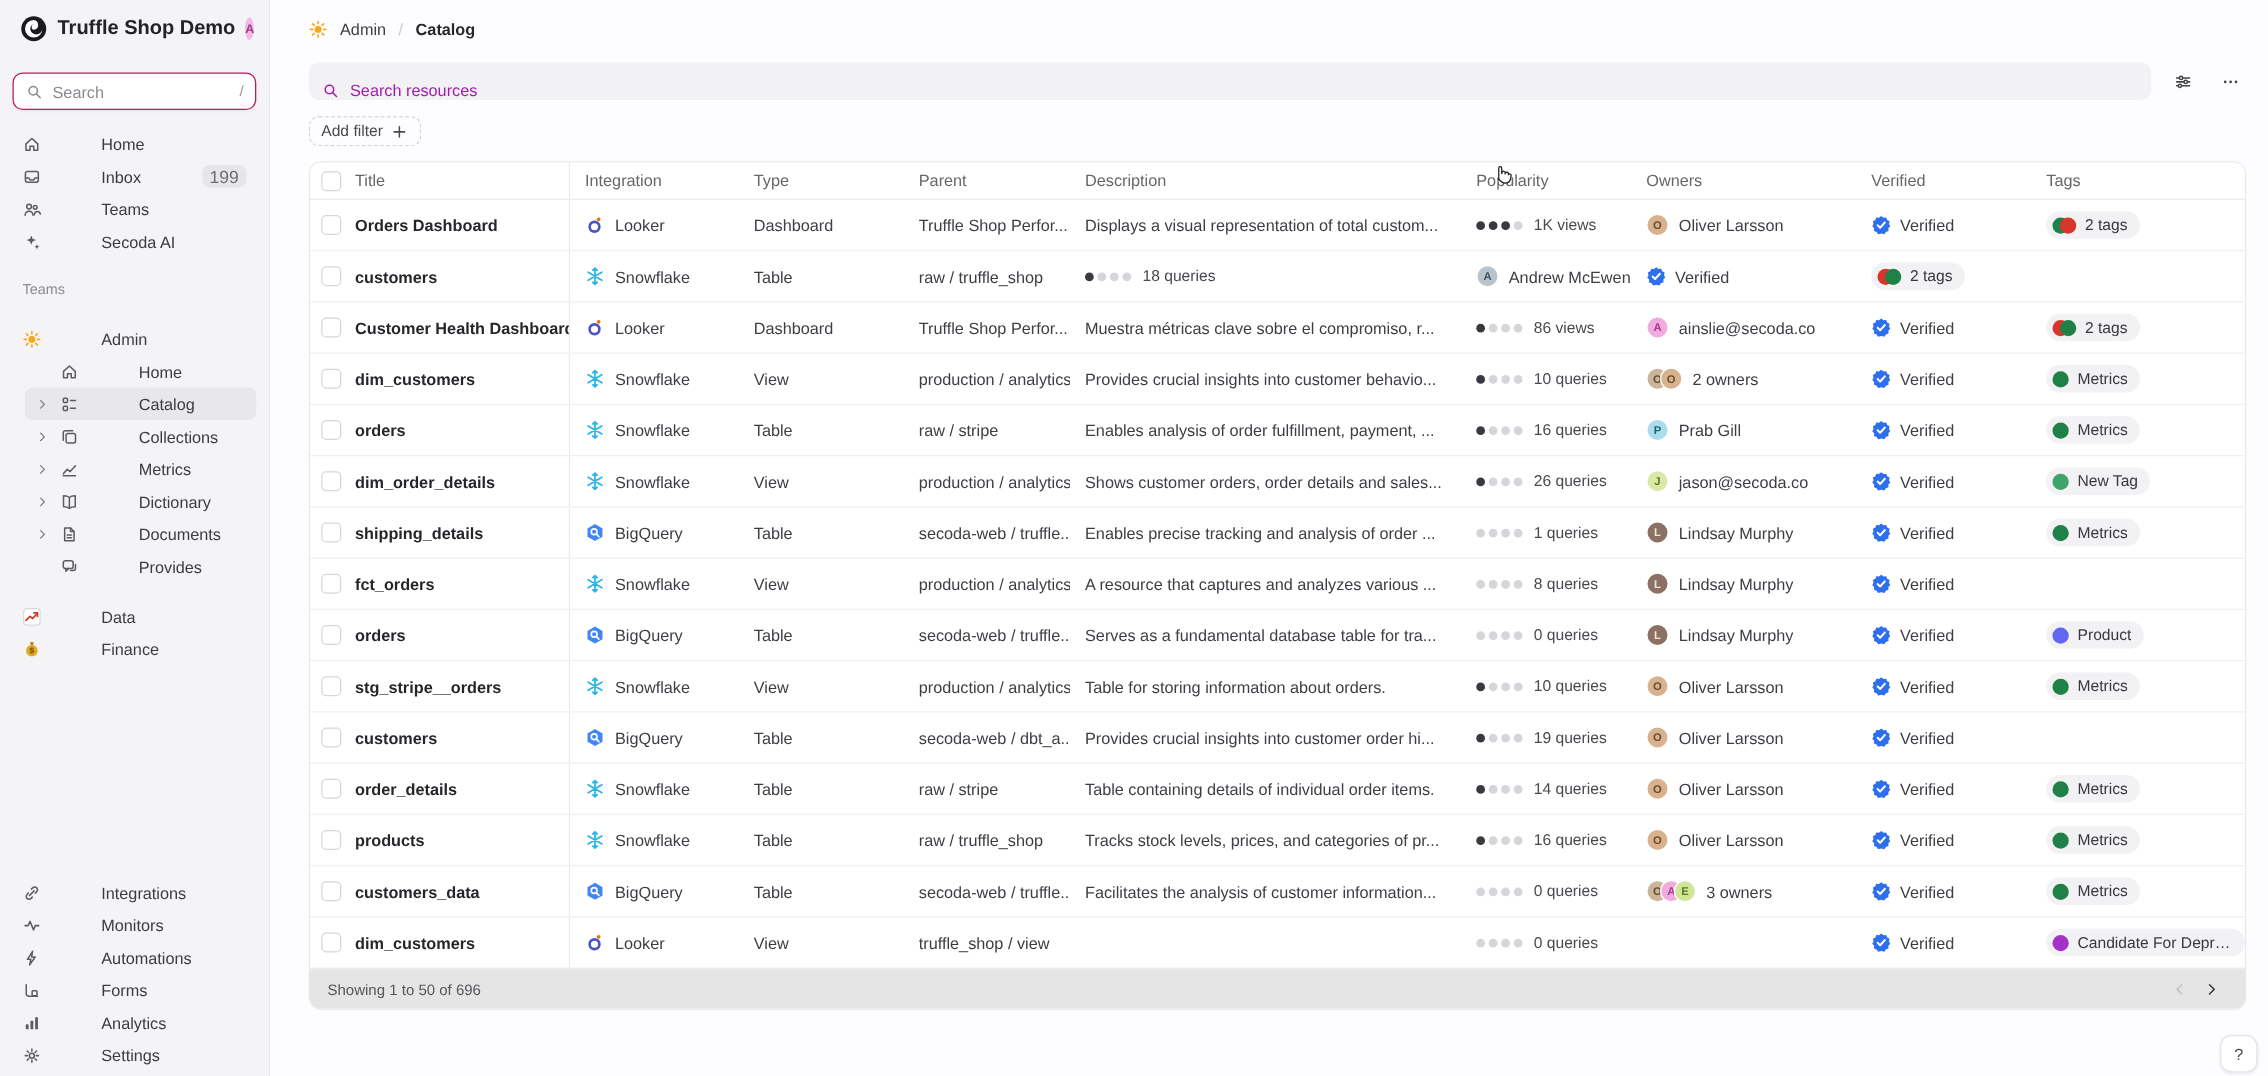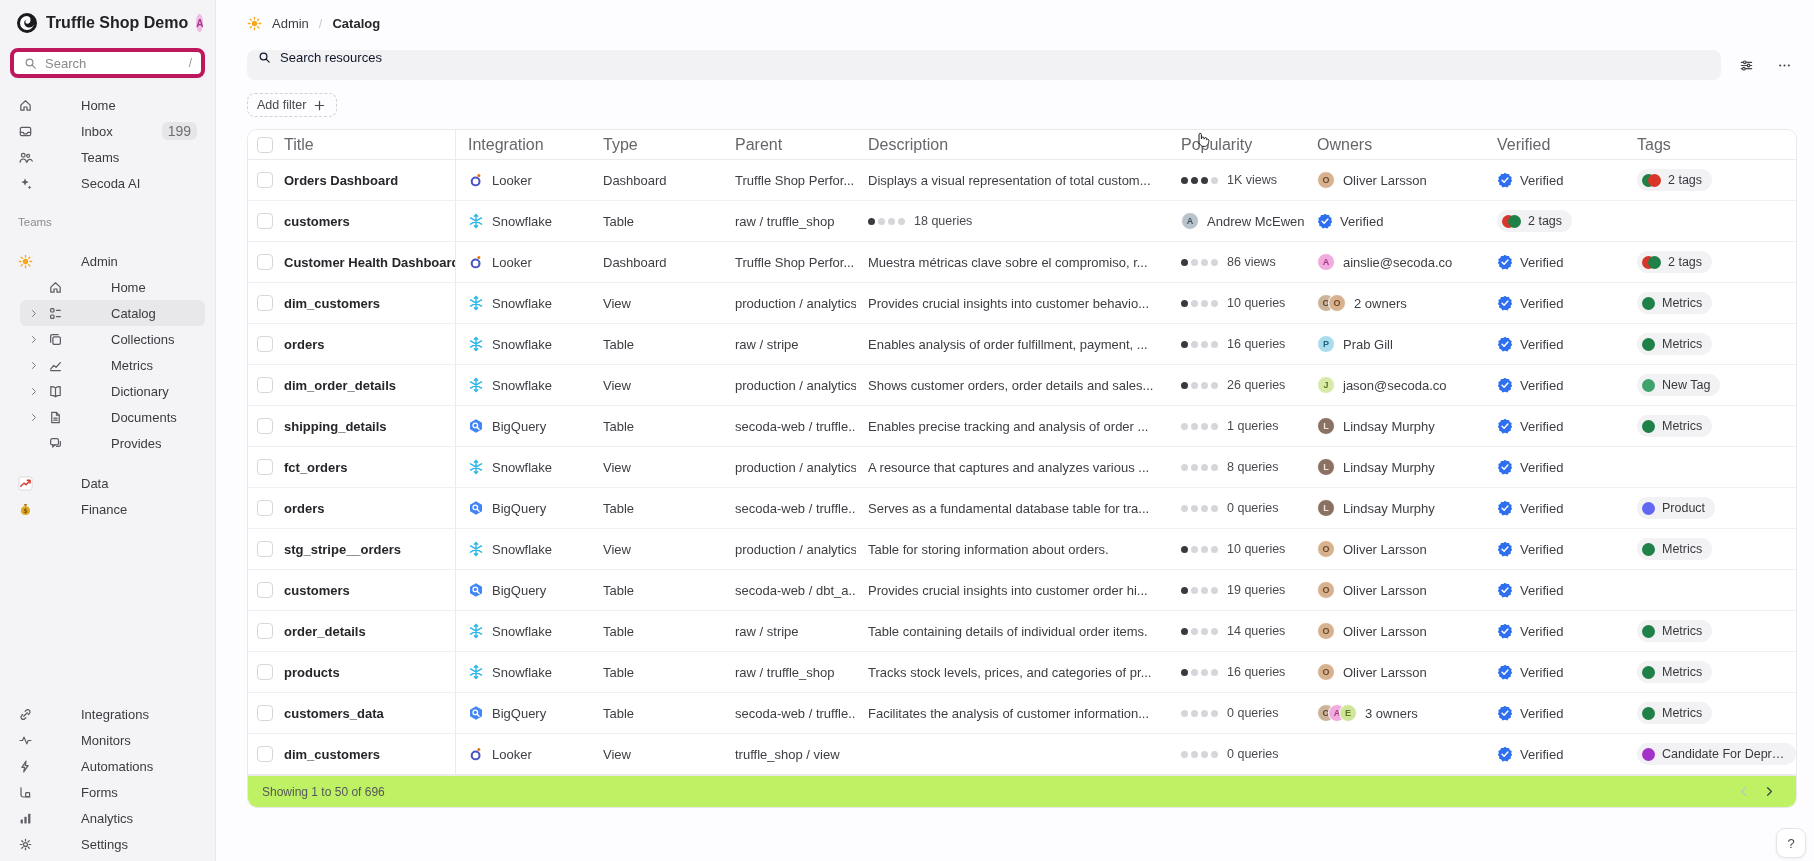--- a/index.html
+++ b/index.html
@@ -9,21 +9,21 @@
   .app { display:flex; width:100%; height:100%; }
 
   
   .sidebar { width:216px; height:100%; background:#f4f3f5; border-right:1px solid #e8e7ea;
     display:flex; flex-direction:column; padding:10px 10px 4px 10px; flex-shrink:0; }
   .ws-row { display:flex; align-items:center; gap:8px; padding:2px 4px 2px 6px; border-radius:6px; cursor:pointer; }
   .ws-logo { width:22px; height:22px; flex-shrink:0; }
   .ws-name { font-weight:700; font-size:16px; color:#232227; flex:1; white-space:nowrap; }
   .ws-avatar { width:18px; height:18px; border-radius:50%; background:#f2b8e6; color:#9c3c84;
     font-size:10px; font-weight:700; display:flex; align-items:center; justify-content:center; }
-  .search-box { margin-top:12px; height:30px; background:#fff; border:4px solid #be185d; border-radius:8px;
+  .search-box { margin-top:22px; height:30px; background:#fff; border:1px solid #be185d; border-radius:8px;
     display:flex; align-items:center; gap:7px; padding:0 9px; color:#8a898f;
     box-shadow:0 1px 2px rgba(20,20,25,.04); }
   .search-box .ph { flex:1; font-size:13px; }
   .search-box .slash { font-size:12px; color:#97969c; }
   .nav { margin-top:14px; }
   .sitem { display:flex; align-items:center; gap:8px; height:26px; padding:0 8px; border-radius:6px;
     color:#3c3b41; cursor:pointer; }
   .sitem .ic { width:15px; height:15px; display:flex; align-items:center; justify-content:center; color:#5d5c63; flex-shrink:0; }
   .sitem .slabel { flex:1; white-space:nowrap; overflow:hidden;margin-left:40px; }
   .sitem.sel { background:#e8e7e9; }
@@ -35,33 +35,33 @@
   .ic svg { display:block; }
 
   
   .main { flex:1; display:flex; flex-direction:column; padding:0 17px 0 31px; position:relative; }
   .crumbs { display:flex; align-items:center; gap:10px; margin-top:13px; height:20px; }
   .crumbs .ic { width:15px; height:15px; }
   .crumb-team { color:#3e3d43; }
   .crumb-sep { color:#c9c8cd; }
   .crumb-page { color:#26252a; font-weight:600; }
   .toolbar { display:flex; align-items:center; gap:12px; margin-top:17px; }
-  .res-search { flex:1; height:30px; background:#f2f1f3; border-radius:8px; display:flex; align-items:flex-start;
-    gap:8px; padding:0 10px; color:#0f172a; }
+  .res-search { flex:1; height:30px; background:#f2f1f3; border-radius:8px; display:flex; align-items:flex-end;
+    gap:8px; padding:0 10px; color:#a21caf; }
   .tool-ic { width:26px; height:26px; border-radius:6px; display:flex; align-items:center; justify-content:center;
     color:#454449; cursor:pointer; }
   .filter-row { margin-top:13px; }
   .add-filter { display:inline-flex; align-items:center; gap:6px; height:24px; padding:0 9px;
     border:1px dashed #d2d1d6; border-radius:8px; color:#4a494f; font-size:12.5px; cursor:pointer; background:#fdfcfe; }
 
   
   .card { margin-top:12px; border:1px solid #e9e8ea; border-radius:10px; background:#fff; overflow:hidden; }
   .grid-row { display:grid; grid-template-columns:34px 174px 135px 132px 133px 313px 136px 180px 140px minmax(0,1fr); }
   .thead { height:30px; border-bottom:1px solid #eceaed; background:#fff; }
-  .th { display:flex; align-items:center; padding-left:12px; color:#67666b; font-size:16px; cursor:pointer;
+  .th { display:flex; align-items:center; padding-left:12px; color:#67666b; font-size:13px; cursor:pointer;
     white-space:nowrap; overflow:hidden; }
   .th.c-cb { justify-content:center; padding-left:0; }
   .th.c-title { padding-left:2px; }
   .c-title { border-right:1px solid #eceaed; }
   .th.c-pop { position:relative; }
   .th.c-pop::before { content:""; position:absolute; left:-11px; top:4px; bottom:4px; border-left:2px dotted #cfced3; }
   .trow { height:41px; border-bottom:1px solid #f0eff1; cursor:pointer; }
   .trow:last-child { border-bottom:1px solid #eceaed; }
   .td { display:flex; align-items:center; padding-left:12px; white-space:nowrap; overflow:hidden; color:#3e3d43; }
   .td.c-cb { justify-content:center; padding-left:0; }
@@ -76,21 +76,21 @@
   .av { width:18px; height:18px; border-radius:50%; font-size:9px; font-weight:700;
     display:flex; align-items:center; justify-content:center; border:1.5px solid #fff; flex-shrink:0; }
   .av + .av { margin-left:-7px; }
   .vbadge { width:16px; height:16px; margin-right:7px; flex-shrink:0; }
   .pill { display:inline-flex; align-items:center; gap:7px; height:22px; padding:0 10px 0 5px;
     background:#f2f1f3; border-radius:11px; color:#39383e; font-size:12.5px; max-width:100%; }
   .pill .lbl { white-space:nowrap; overflow:hidden; text-overflow:ellipsis; }
   .pilldots { display:flex; flex-shrink:0; }
   .tdot { width:13px; height:13px; border-radius:50%; flex-shrink:0; }
   .tdot + .tdot { margin-left:-7px; }
-  .tfoot { height:32px; background:#bef264; border-top:1px solid #eceaed; display:flex; align-items:center;
+  .tfoot { height:32px; background:#e5e5e5; border-top:1px solid #eceaed; display:flex; align-items:center;
     padding:0 14px; color:#57565c; font-size:12px; }
   .tfoot .spacer { flex:1; }
   .pg-btn { width:26px; height:26px; display:flex; align-items:center; justify-content:center; border-radius:6px; cursor:pointer; }
   .pg-btn.disabled { color:#c2c1c6; cursor:default; }
   .pg-btn.on { color:#3e3d43; }
 
   .help-btn { position:absolute; right:8px; bottom:3px; width:30px; height:30px; background:#fff;
     border:1px solid #e5e4e7; border-radius:9px; box-shadow:0 1px 3px rgba(20,20,25,.08);
     display:flex; align-items:center; justify-content:center; color:#4a494f; font-size:13px; cursor:pointer; }
   .cursor { position:absolute; left:977px; top:130px; width:20px; height:22px; pointer-events:none; z-index:50; }

